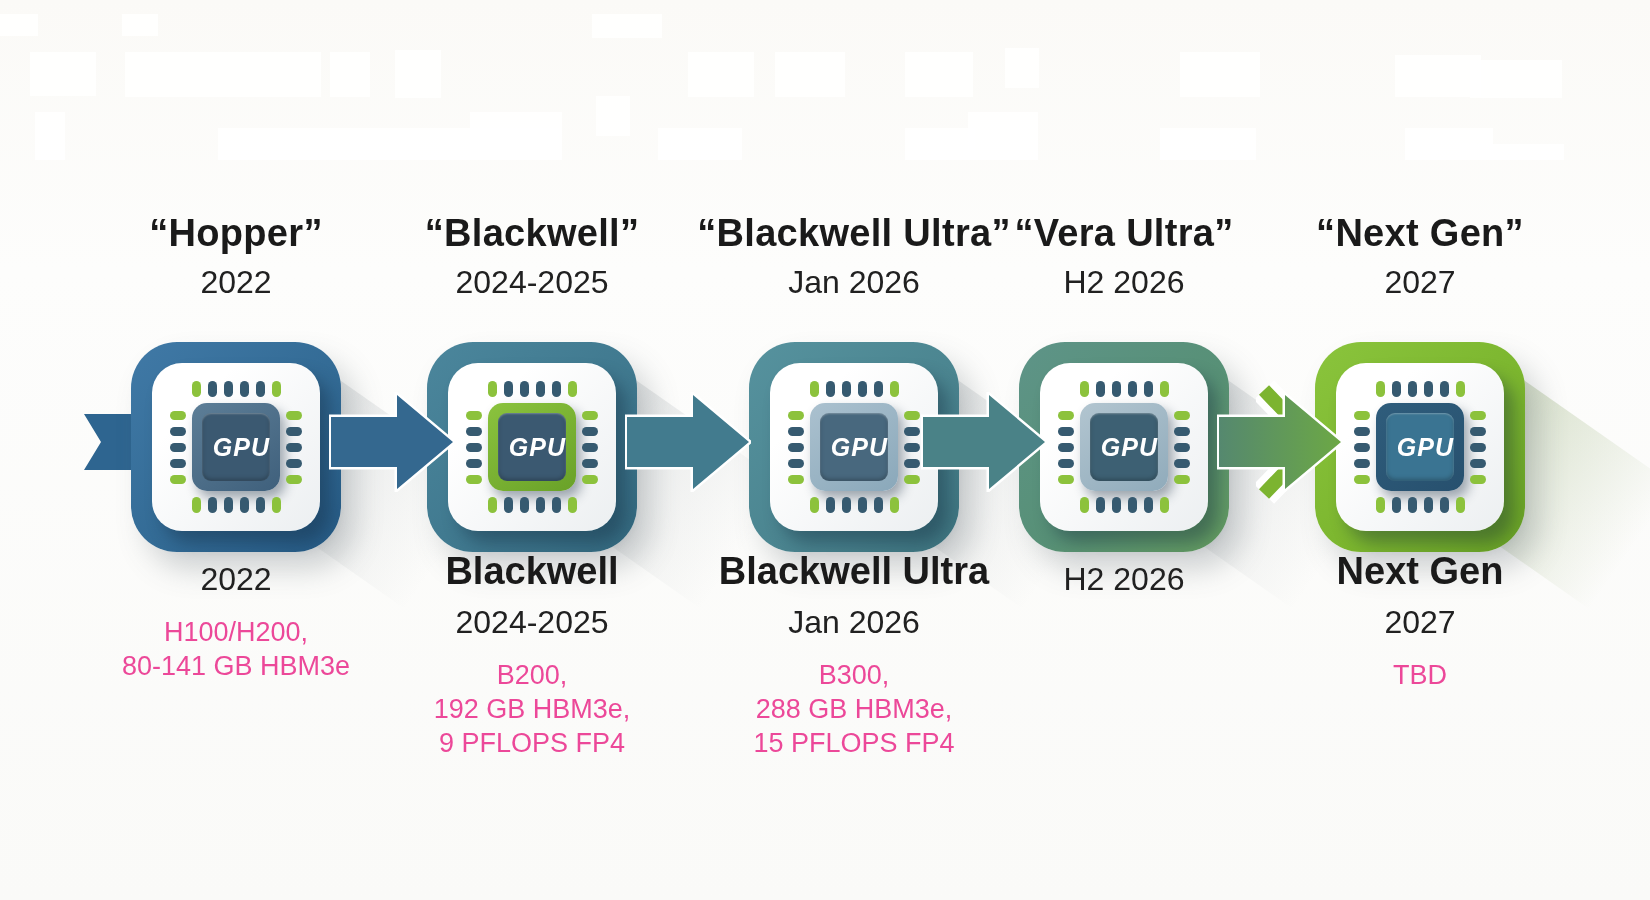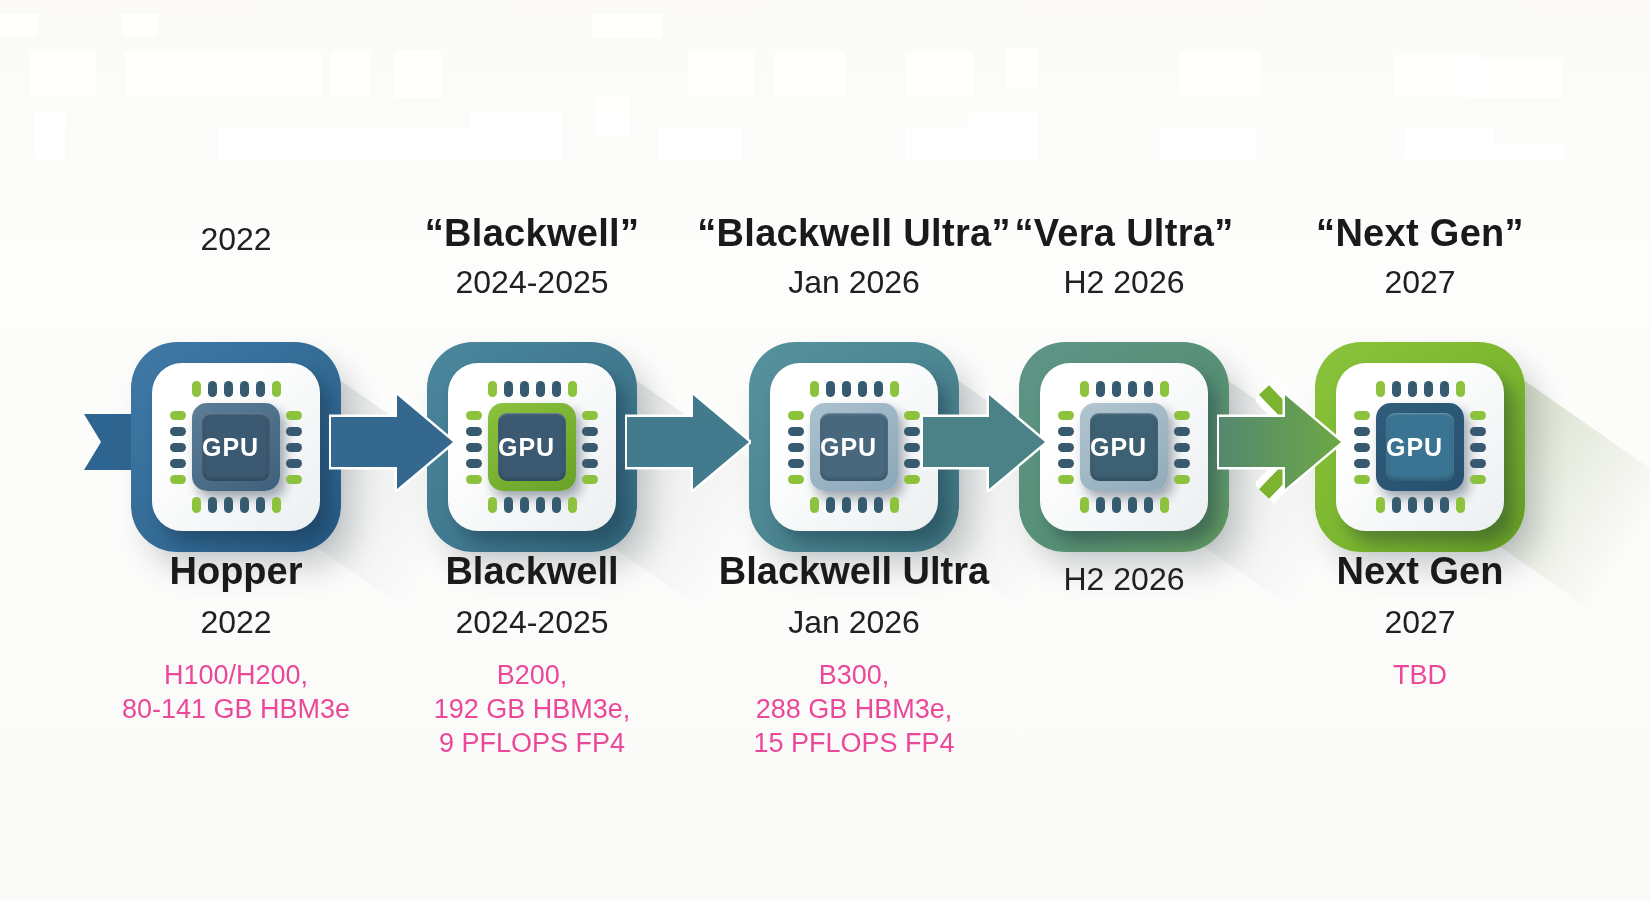--- a/index.html
+++ b/index.html
@@ -39,22 +39,22 @@
   .pins[data-side="bottom"]{grid-column:2;grid-row:3;}
   .pin{display:block;border-radius:5px;}
   .pins.horz .pin{width:9px;height:16px;}
   .pins.vert .pin{width:16px;height:9px;}
   .pin.g{background:var(--pin-g);}
   .pin.d{background:var(--pin-d);}
   .chip-body{grid-column:2;grid-row:2;width:88px;height:88px;border-radius:15px;box-sizing:border-box;padding:10px;
         background:linear-gradient(145deg,var(--c-chipFrame),var(--c-chipFrame2));
         box-shadow:5px 7px 12px rgba(25,45,65,.4);}
   .chip-core{width:100%;height:100%;border-radius:9px;background:var(--c-chipInner);
-        display:flex;align-items:center;justify-content:flex-start;
-        box-shadow:inset 0 1px 2px rgba(255,255,255,.3),inset 0 -2px 4px rgba(0,0,0,.25);}
+        display:flex;align-items:center;justify-content:flex-end;
+        box-shadow:inset 0 1px 2px rgba(255,255,255,.3),inset 0 -2px 4px rgba(0,0,0,.25);font-style:italic;}
   .chip-label{color:#ffffff;font-size:25px;font-weight:bold;letter-spacing:1px;}
 
   .bottom{position:absolute;top:550px;left:-30px;right:-30px;text-align:center;z-index:5;}
   .b-name{font-size:38px;font-weight:bold;color:#1a1a1a;}
   .b-date{font-size:32px;color:#212121;margin-top:11px;}
   .b-specs{margin-top:17px;font-size:27px;line-height:34px;color:#ec4899;}
   .spec:empty{display:none;}
 
   .arrow-svg{position:absolute;z-index:4;}
   #entry-arrow{position:absolute;left:84px;top:392px;z-index:1;}
@@ -114,20 +114,21 @@
     <linearGradient id="agrad" x1="0" y1="0" x2="1" y2="0">
       <stop id="gs1" offset="0" stop-color="#55886f"></stop>
       <stop id="gs2" offset="1" stop-color="#6ca845"></stop>
     </linearGradient>
   </defs>
   <polygon points="2,25 68,25 68,3 124,50 68,97 68,75 2,75" fill="url(#agrad)" stroke="#ffffff" stroke-width="5" paint-order="stroke"></polygon>
 </svg>
 
 <div class="col" id="col0" style="--c-tile: #336b95; --c-tileLight: #4079a6; --c-tileDark: #265a84; --c-chipFrame: #5d7e97; --c-chipFrame2: #3f607c; --c-chipInner: #3b5971; --c-band: rgba(130,140,145,0.22);">
   <div class="titles">
+    <div class="t1">“Hopper”</div>
     <div class="t2">2022</div>
   </div>
   <div class="band"></div>
   <div class="tile">
     <div class="tile-inner">
       <div class="chip">
         <div class="pins horz" data-side="top">
             <span class="pin g"></span>
             <span class="pin d"></span>
             <span class="pin d"></span>
@@ -159,21 +160,20 @@
             <span class="pin d"></span>
             <span class="pin d"></span>
             <span class="pin d"></span>
             <span class="pin d"></span>
             <span class="pin g"></span>
           </div>
       </div>
     </div>
   </div>
   <div class="bottom">
-    <div class="b-name">Hopper</div>
     <div class="b-date">2022</div>
     <div class="b-specs">
       <div class="spec">H100/H200,</div>
       <div class="spec">80-141 GB HBM3e</div>
 
     </div>
   </div>
 </div>
 
 <div class="col" id="col1" style="--c-tile: #40798f; --c-tileLight: #4b869c; --c-tileDark: #33687e; --c-chipFrame: #8bc33e; --c-chipFrame2: #69a128; --c-chipInner: #3b5971; --c-band: rgba(130,140,145,0.22);">

